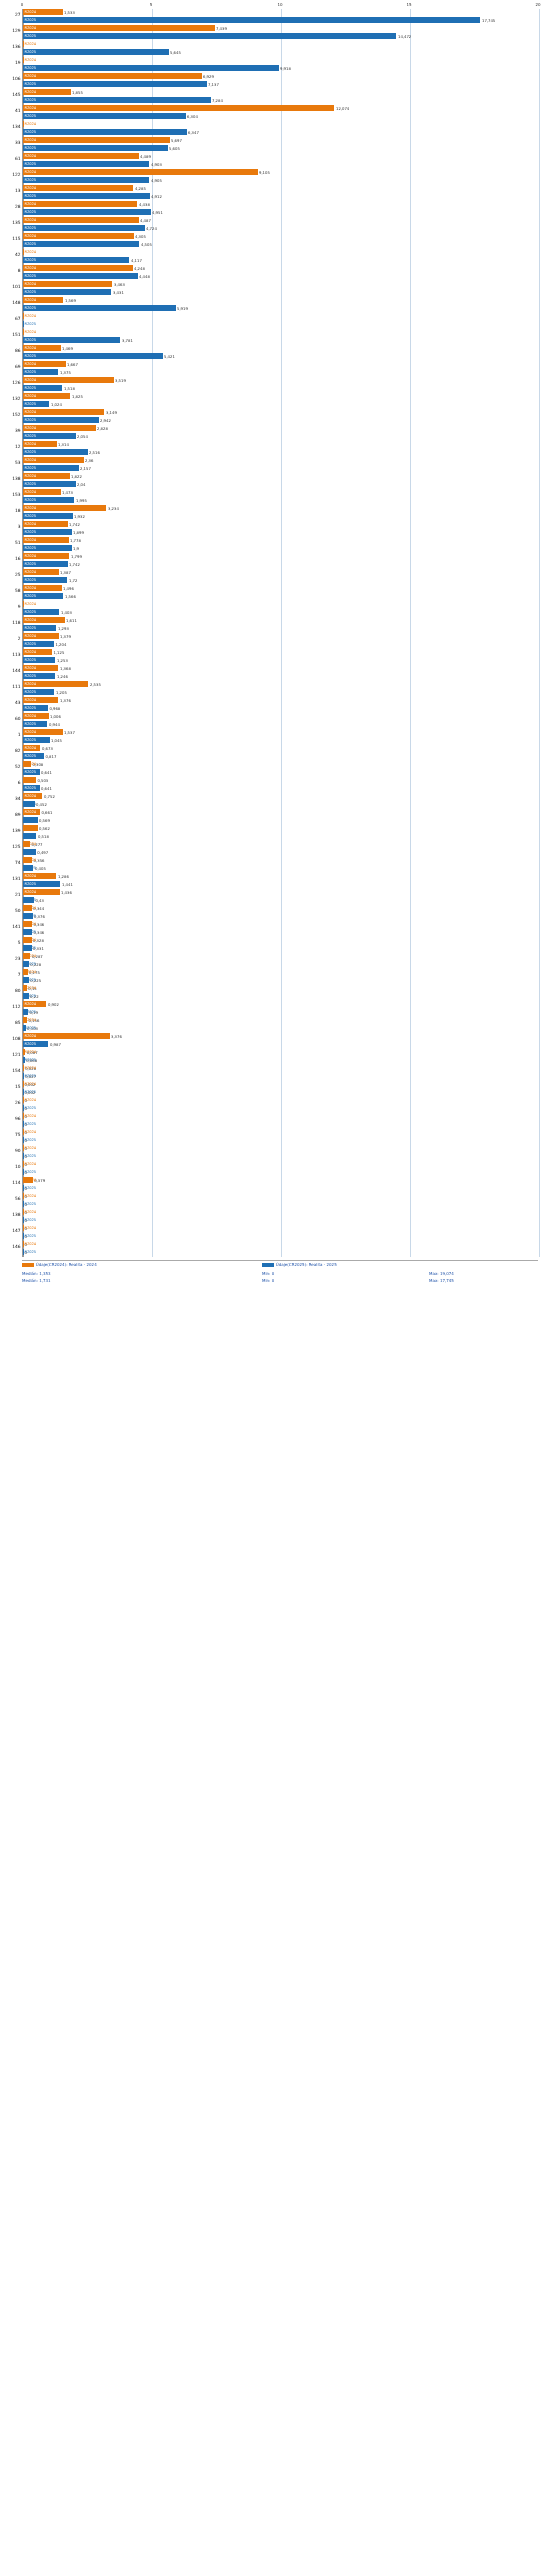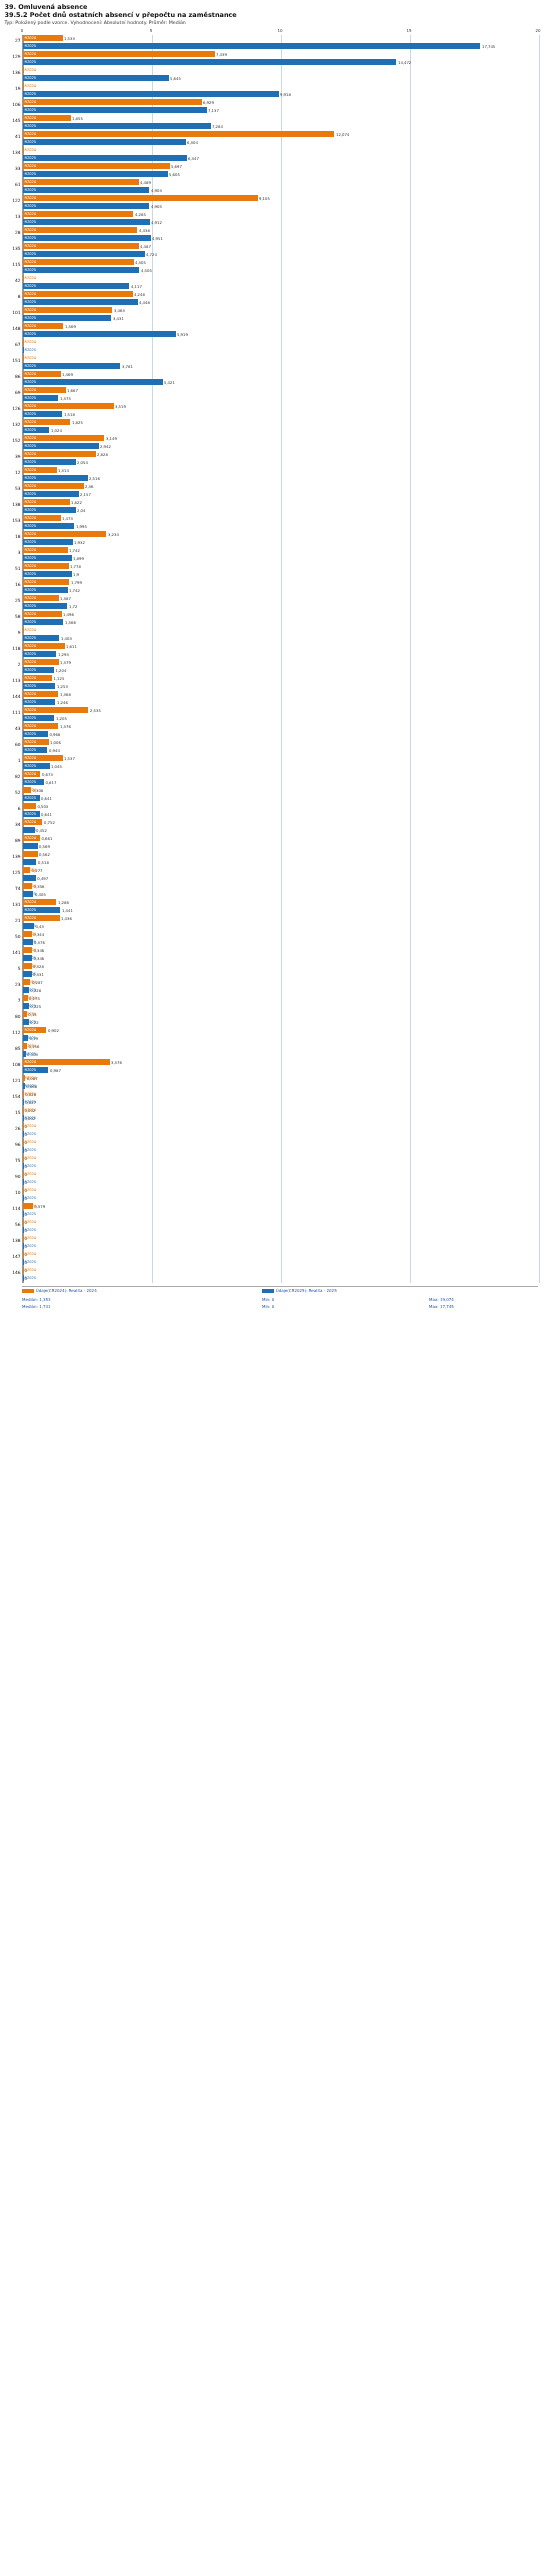--- a/index.html
+++ b/index.html
@@ -29,25 +29,20 @@
   .sw.o{background:#e8790c;}
   .sw.b{background:#1f6fb4;}
   .lgtxt{color:#2255aa;}
   .stat{position:absolute;font-size:4px;color:#2255aa;}
 </style>
 </head>
 <body>
 
 <div id="page">
 
-  <div class="hdr">
-    <div class="t1">39. Omluvená absence</div>
-    <div class="t2">39.5.2 Počet dnů ostatních absencí v přepočtu na zaměstnance</div>
-    <div class="t3">Typ: Položený podle vzorce. Vyhodnocení: Absolutní hodnoty. Průměr: Medián</div>
-  </div>
 
   <div class="chart">
     <div class="axis-top" id="axis-top">
         <div class="tick" style="left: 0px;">0</div>
         <div class="tick" style="left: 129px;">5</div>
         <div class="tick" style="left: 258px;">10</div>
         <div class="tick" style="left: 387px;">15</div>
         <div class="tick" style="left: 516px;">20</div>
       </div>
     <div class="plot" id="plot">

